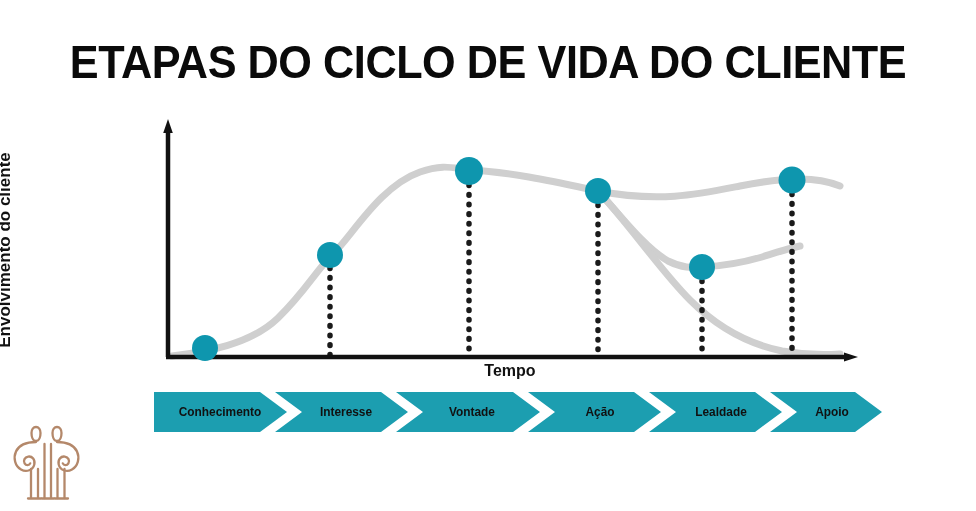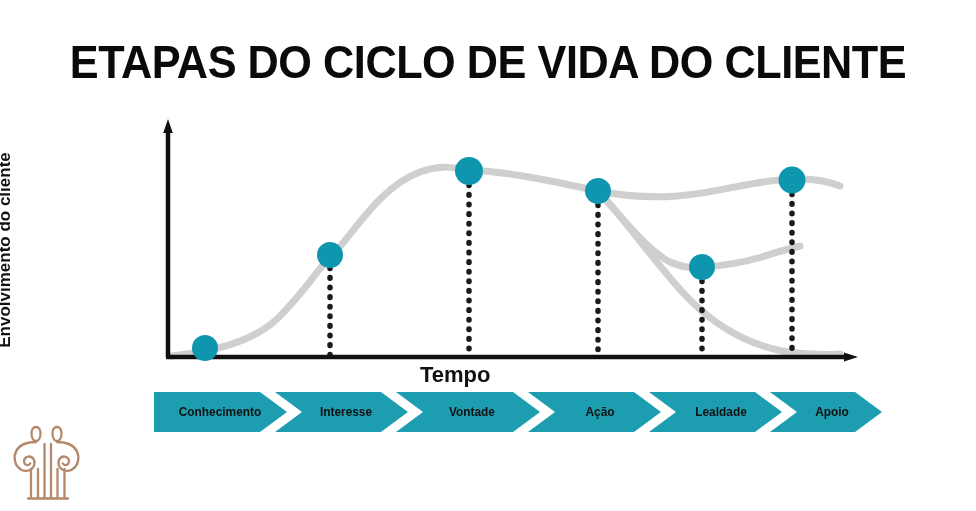--- a/index.html
+++ b/index.html
@@ -67,23 +67,24 @@
     font-weight: bold;
     font-size: 17px;
     color: #111111;
     white-space: nowrap;
   }
   .xlabel {
     position: absolute;
     left: 420px;
     top: 362px;
     width: 180px;
-    font-family: "Liberation Sans", sans-serif;
-    font-weight: bold;
-    font-size: 22px;
+    text-align: center;
+    font-family: "Liberation Sans", sans-serif;
+    font-weight: bold;
+    font-size: 16px;
     color: #111111;
   }
 
   
   .stages {
     position: absolute;
     left: 8px;
     top: 0;
     width: 976px;
     height: 409px;

